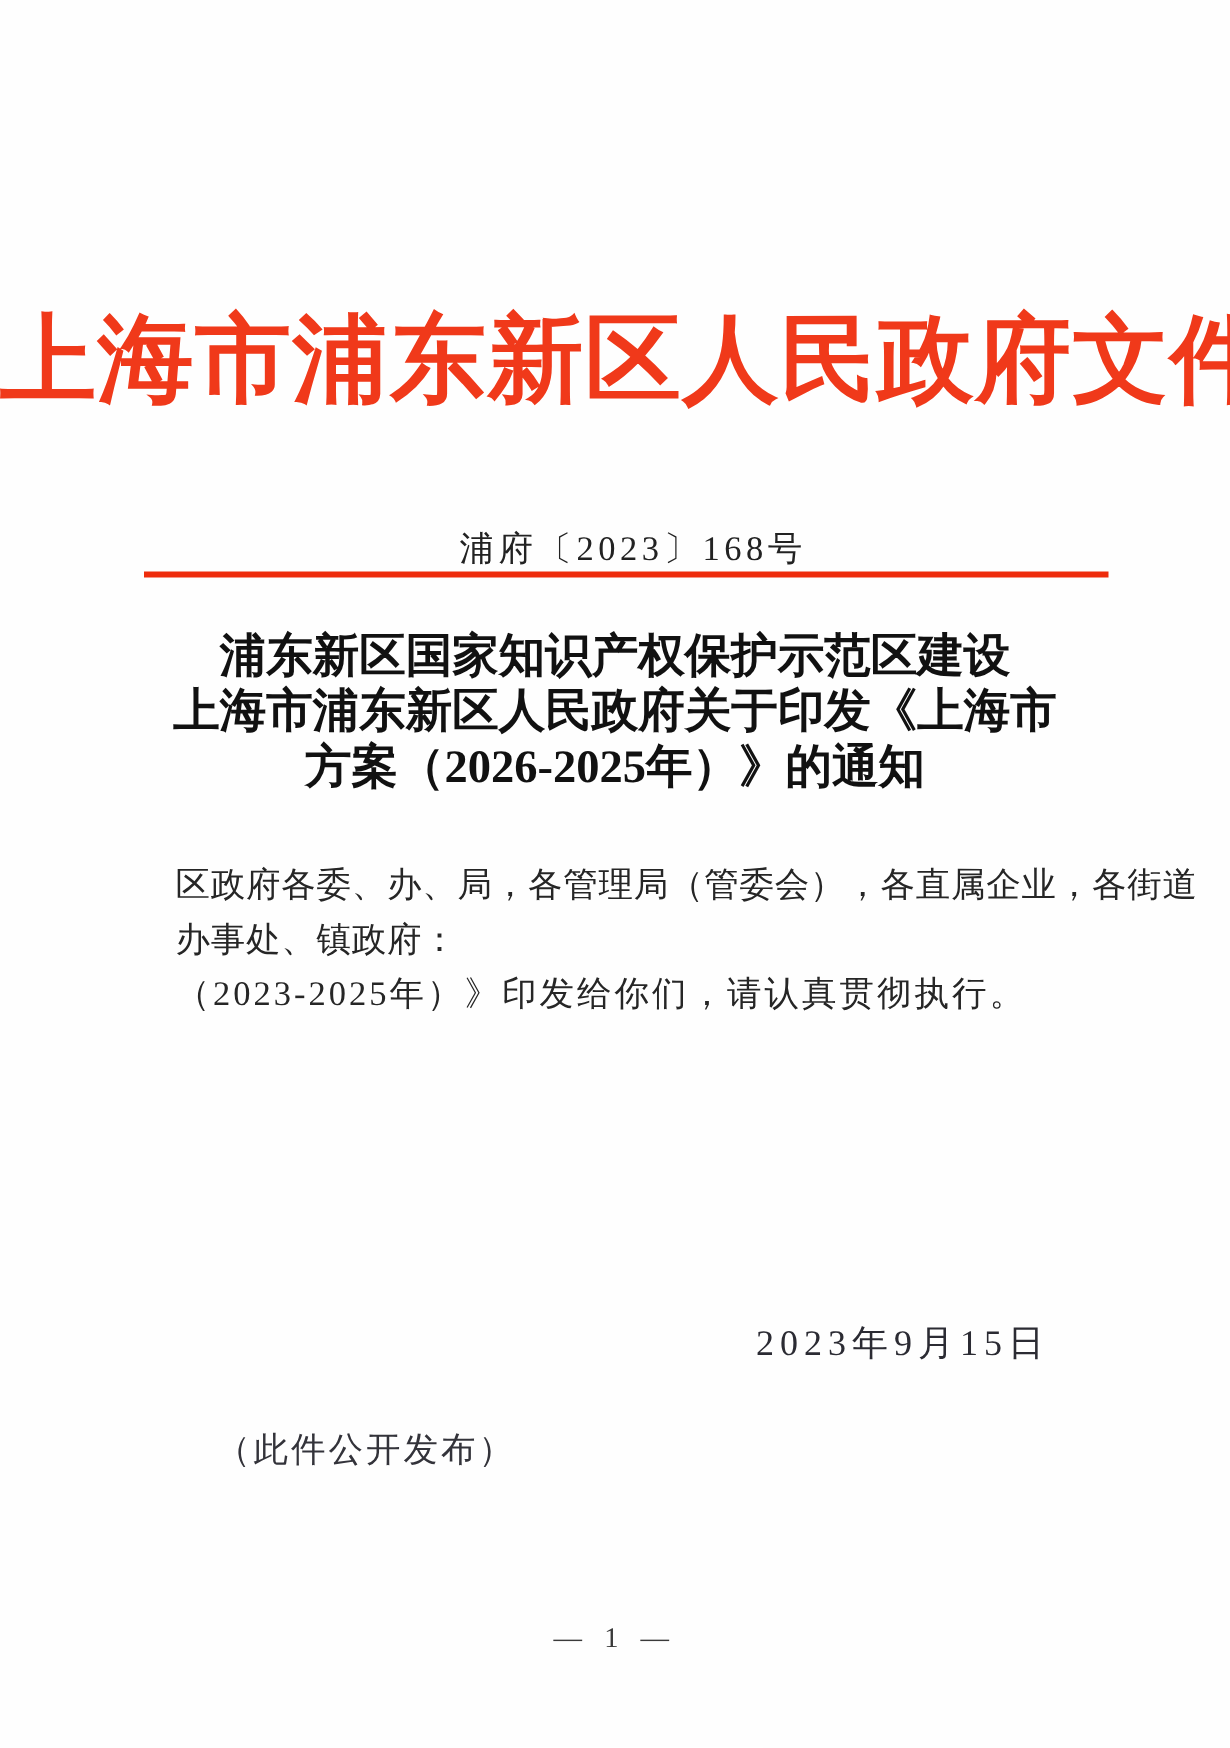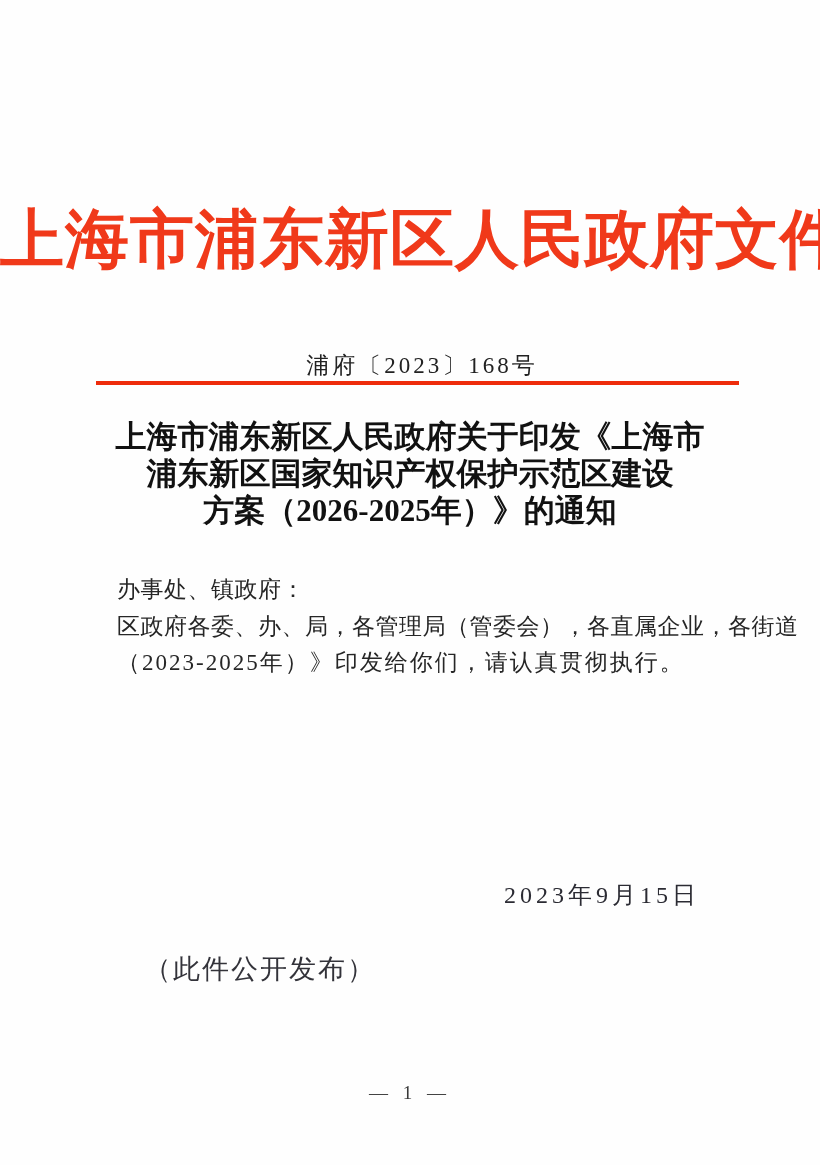--- a/index.html
+++ b/index.html
@@ -85,21 +85,21 @@
     text-align:right;
     padding-right:120px;
     font-size:24px;
     letter-spacing:4px;
     color:#2b2b33;
   }
   .public-note{
     position:absolute;
     top:951px;
     left:144px;
-    font-size:27px;
+    font-size:23px;
     letter-spacing:2px;
     color:#33333a;
   }
   .page-number{
     position:absolute;
     top:1082px;
     left:0;
     width:100%;
     text-align:center;
     font-size:19px;
@@ -112,28 +112,28 @@
 
 <div class="page">
 
   <div class="doc-header">上海市浦东新区人民政府文件</div>
 
   <div class="doc-number">浦府〔2023〕168号</div>
 
   <div class="red-rule"></div>
 
   <div class="doc-title">
+    <div class="title-line">浦东新区国家知识产权保护示范区建设</div>
     <div class="title-line">上海市浦东新区人民政府关于印发《上海市</div>
-    <div class="title-line">浦东新区国家知识产权保护示范区建设</div>
     <div class="title-line">方案（2026-2025年）》的通知</div>
   </div>
 
   <div class="doc-body">
+    <div class="line">区政府各委、办、局，各管理局（管委会），各直属企业，各街道</div>
     <div class="line">办事处、镇政府：</div>
-    <div class="line">区政府各委、办、局，各管理局（管委会），各直属企业，各街道</div>
     <div class="line spread">（2023-2025年）》印发给你们，请认真贯彻执行。</div>
   </div>
 
   <div class="doc-date">2023年9月15日</div>
 
   <div class="public-note">（此件公开发布）</div>
 
   <div class="page-number">— 1 —</div>
 
 </div>

